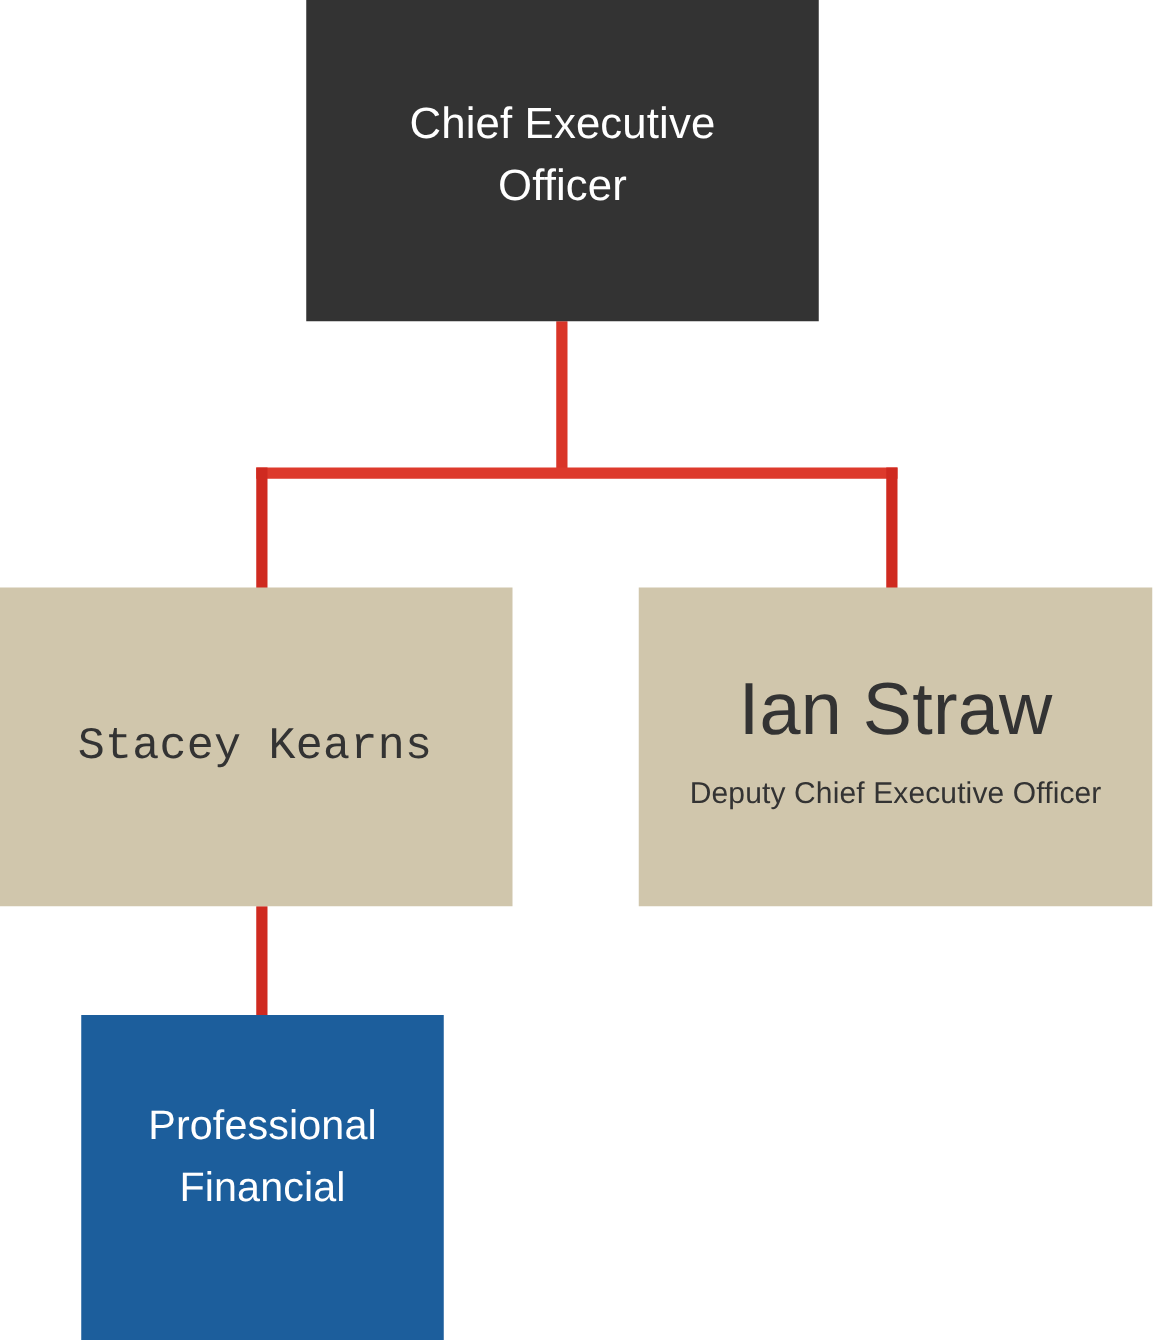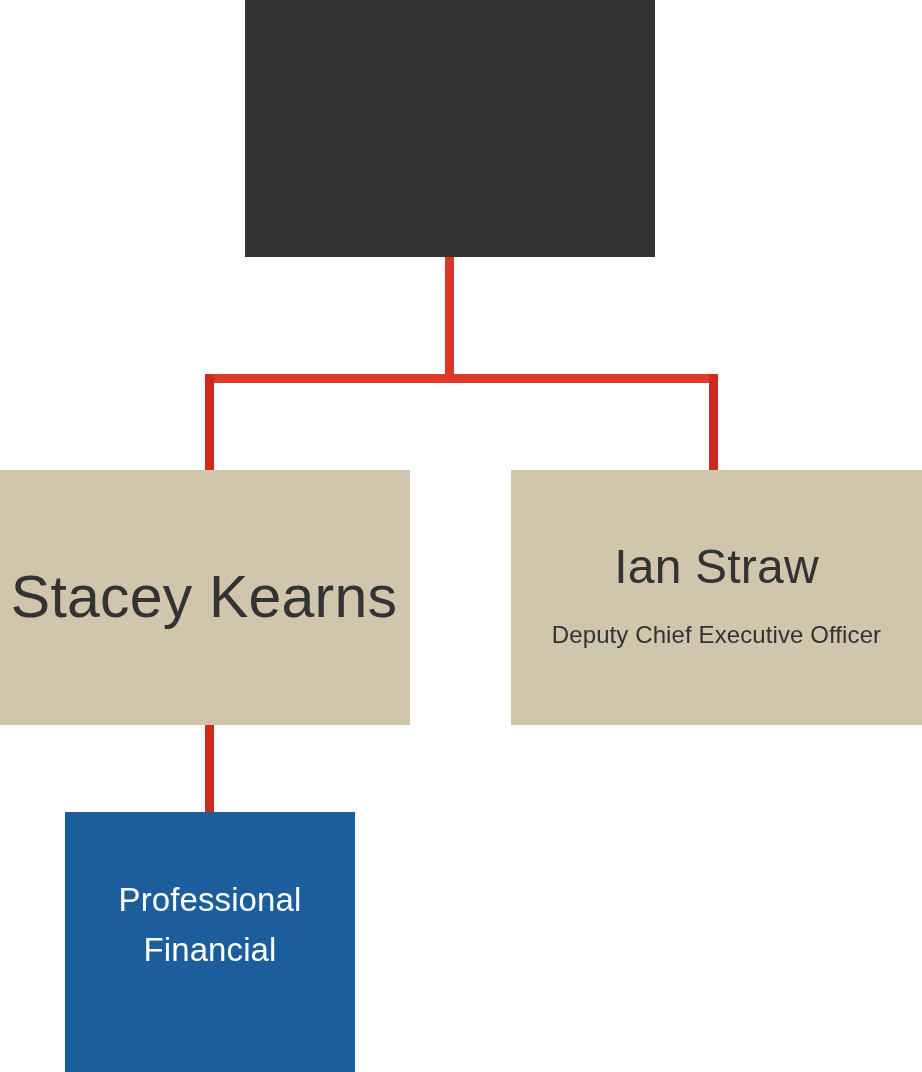--- a/index.html
+++ b/index.html
@@ -112,42 +112,43 @@
   #node-cfo {
     left: -10px;
     top: 470px;
     width: 420px;
     height: 255px;
     background: #d0c6ac;
     color: #333333;
     padding-left: 8px;
   }
   #node-cfo .node-name {
-    font-size: 59px;
+    font-size: 36px;
     line-height: 62px;
     margin-bottom: 1px;
+    font-family: Liberation Mono, monospace;
   }
   #node-cfo .node-title {
     font-size: 34px;
     line-height: 50px;
     max-width: 360px;
   }
 
   
   #node-dceo {
     left: 511px;
     top: 470px;
     width: 421px;
     height: 255px;
     background: #d0c6ac;
     color: #333333;
     padding-right: 10px;
   }
   #node-dceo .node-name {
-    font-size: 48px;
+    font-size: 59px;
     line-height: 62px;
     margin-bottom: 12px;
   }
   #node-dceo .node-title {
     font-size: 24px;
     line-height: 50px;
     max-width: 350px;
   }
 
   
@@ -171,20 +172,21 @@
 
 <div id="org-chart">
 
   <div class="conn conn-v conn-ceo-stem"></div>
   <div class="conn conn-h conn-bus"></div>
   <div class="conn conn-v conn-drop-left"></div>
   <div class="conn conn-v conn-drop-right"></div>
   <div class="conn conn-v conn-drop-ps"></div>
 
   <div class="node" id="node-ceo">
+    <span class="node-title">Chief Executive Officer</span>
   </div>
 
   <div class="node" id="node-cfo">
     <span class="node-name">Stacey Kearns</span>
   </div>
 
   <div class="node" id="node-dceo">
     <span class="node-name">Ian Straw</span>
     <span class="node-title">Deputy Chief Executive Officer</span>
   </div>

